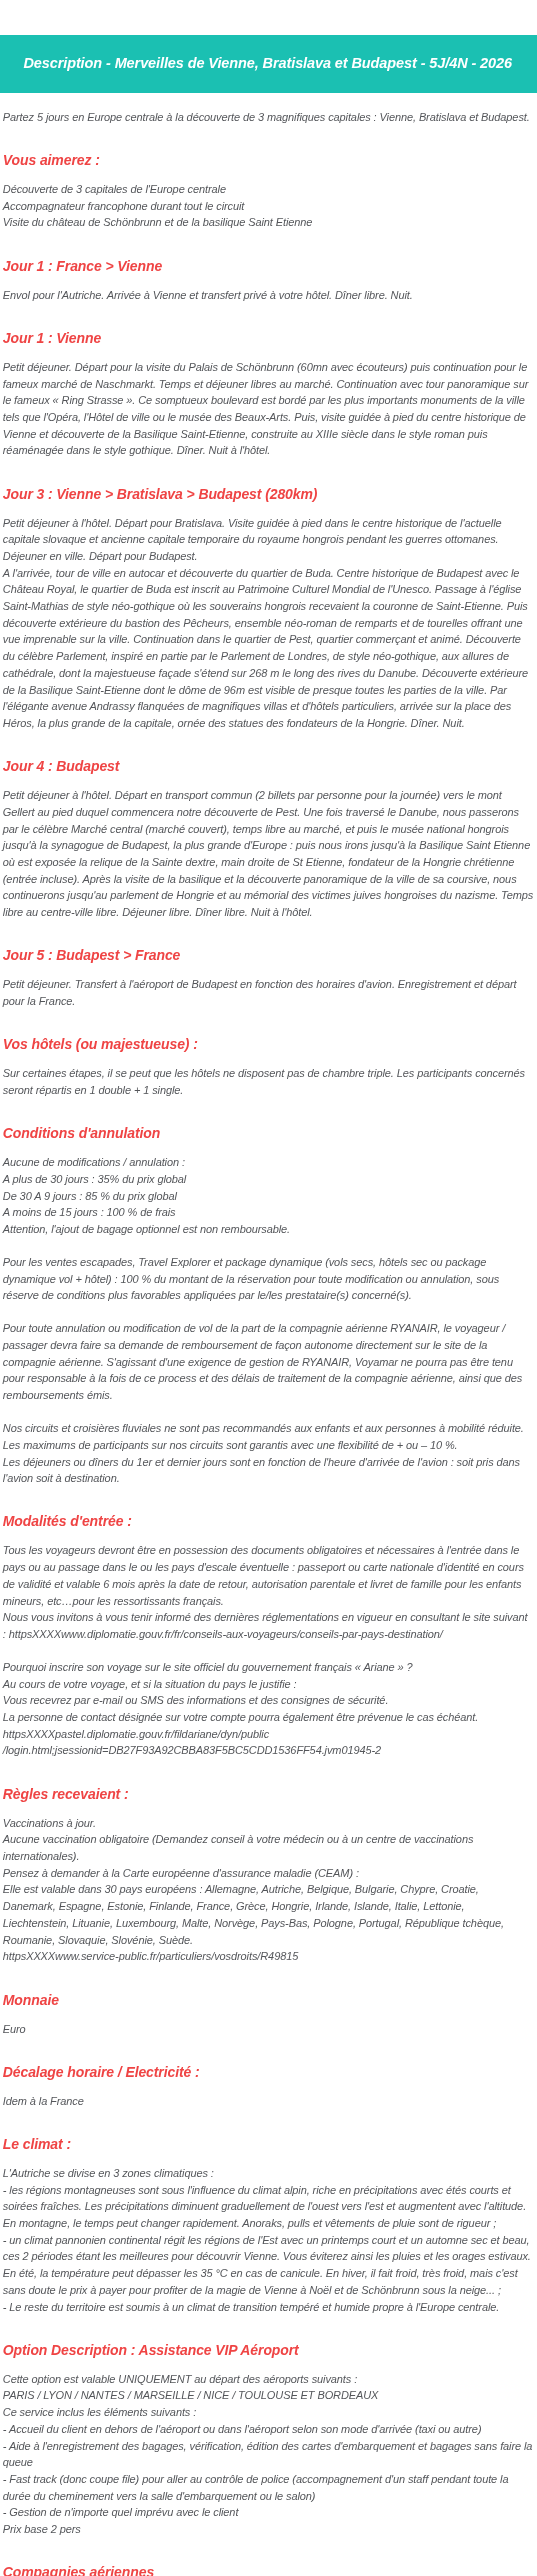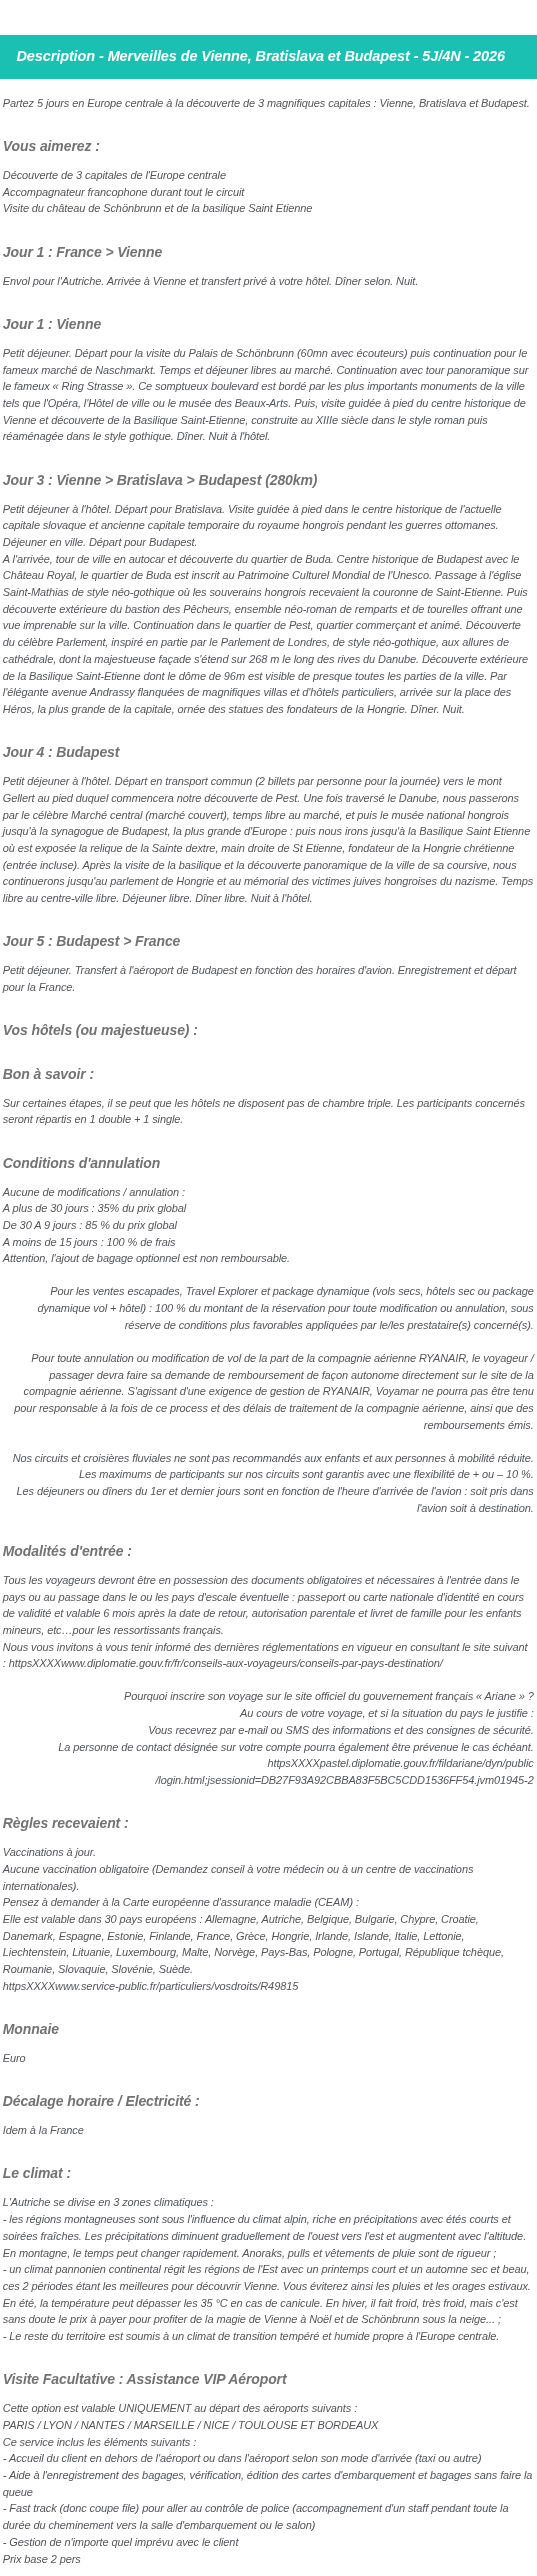--- a/index.html
+++ b/index.html
@@ -19,42 +19,42 @@
     box-sizing: border-box;
     padding: 35px 0 21px 0;
   }
   .title-band {
     background: #1bc0b2;
     padding: 6.4px 11.4px 7.8px 11.4px;
     box-sizing: border-box;
     width: 538px;
   }
   .title-band h1 {
-    margin: 5px;
+    margin: 12px;
     color: #ffffff;
     font-size: 14.5px;
     line-height: 20px;
     font-weight: bold;
     font-style: italic;
     letter-spacing: -0.1px;
   }
   .content {
     padding: 0 4.3px 0 2.8px;
   }
   .content p {
     margin: 0;
     font-size: 11px;
     line-height: 16.7px;
     letter-spacing: -0.1px;
   }
-  .content p + p { margin-top: 16.3px; text-align: right; }
+  .content p + p { margin-top: 16.3px; }
   .content .intro { margin-top: 15.6px; }
   .content h2 {
     margin: 25.5px 0 12px 0;
-    color: #737373;
+    color: #ef4444;
     font-size: 14px;
     line-height: 18px;
     font-weight: bold;
     font-style: italic;
     letter-spacing: -0.1px;
   }
   .content b { font-weight: normal; }
   section { display: block; }
 </style>
 </head>
@@ -66,21 +66,21 @@
   </div>
   <div class="content">
     <p class="intro">Partez 5 jours en Europe centrale à la découverte de 3 magnifiques capitales : Vienne, Bratislava et Budapest.</p>
     <div>
         <section>
           <h2>Vous aimerez :</h2>
           <p><span>Découverte de 3 capitales de l'Europe centrale</span><br><span>Accompagnateur francophone durant tout le circuit</span><br><span>Visite du château de Schönbrunn et de la basilique Saint Etienne</span></p>
         </section>
         <section>
           <h2>Jour 1 : France &gt; Vienne</h2>
-          <p><span>Envol pour l'Autriche.  Arrivée à Vienne et transfert privé à votre hôtel. Dîner selon. Nuit.</span></p>
+          <p><span>Envol pour l'Autriche.  Arrivée à Vienne et transfert privé à votre hôtel. Dîner libre. Nuit.</span></p>
         </section>
         <section>
           <h2>Jour 1 : Vienne</h2>
           <p><span>Petit déjeuner. Départ pour la </span><b>visite du Palais de Schönbrunn</b><span> (60mn avec écouteurs) puis continuation pour le fameux </span><b>marché de Naschmarkt</b><span>. Temps et déjeuner libres au marché. Continuation avec tour panoramique sur le fameux « </span><b>Ring Strasse</b><span> ». Ce somptueux boulevard est bordé par les plus importants monuments de la ville tels que l'Opéra, l'Hôtel de ville ou le musée des Beaux-Arts. Puis, </span><b>visite guidée à pied du centre historique de Vienne</b><span> et </span><b>découverte de la Basilique Saint-Etienne</b><span>, construite au XIIIe siècle dans le style roman puis réaménagée dans le style gothique. Dîner. Nuit à l'hôtel.</span></p>
         </section>
         <section>
           <h2>Jour 3 : Vienne &gt; Bratislava &gt; Budapest (280km)</h2>
           <p><span>Petit déjeuner à l'hôtel. Départ pour </span><b>Bratislava</b><span>. Visite guidée à pied dans le centre historique de l'actuelle capitale slovaque et ancienne capitale temporaire du royaume hongrois pendant les guerres ottomanes. Déjeuner en ville. Départ pour </span><b>Budapest</b><span>.</span><br><span>A l'arrivée, </span><b>tour de ville en autocar et découverte du quartier de Buda</b><span>. Centre historique de Budapest avec le </span><b>Château Royal</b><span>, le quartier de Buda est inscrit au Patrimoine Culturel Mondial de l'Unesco. Passage à l'église Saint-Mathias de style néo-gothique où les souverains hongrois recevaient la couronne de Saint-Etienne. Puis découverte extérieure du bastion des Pêcheurs, ensemble néo-roman de remparts et de tourelles offrant une vue imprenable sur la ville. Continuation dans le quartier de Pest, quartier commerçant et animé. Découverte du célèbre Parlement, inspiré en partie par le Parlement de Londres, de style néo-gothique, aux allures de cathédrale, dont la majestueuse façade s'étend sur 268 m le long des rives du Danube. </span><b>Découverte extérieure de la Basilique Saint-Etienne</b><span> dont le dôme de 96m est visible de presque toutes les parties de la ville. Par l'élégante avenue Andrassy flanquées de magnifiques villas et d'hôtels particuliers, arrivée sur la place des Héros, la plus grande de la capitale, ornée des statues des fondateurs de la Hongrie. Dîner. Nuit.</span></p>
         </section>
         <section>
@@ -88,21 +88,20 @@
           <p><span>Petit déjeuner à l'hôtel. Départ en transport commun (2 billets par personne pour la journée) vers le mont Gellert au pied duquel commencera notre </span><b>découverte de Pest</b><span>. Une fois traversé le Danube, nous passerons par le célèbre Marché central (marché couvert), temps libre au marché, et puis le musée national hongrois jusqu'à la synagogue de Budapest, la plus grande d'Europe : puis nous irons jusqu'à la </span><b>Basilique Saint Etienne</b><span> où est exposée la relique de la Sainte dextre, main droite de St Etienne, fondateur de la Hongrie chrétienne (entrée incluse). Après la visite de la basilique et la découverte panoramique de la ville de sa coursive, nous continuerons jusqu'au parlement de Hongrie et au mémorial des victimes juives hongroises du nazisme. Temps libre au centre-ville libre. Déjeuner libre. Dîner libre. Nuit à l'hôtel.</span></p>
         </section>
         <section>
           <h2>Jour 5 : Budapest &gt; France</h2>
           <p><span>Petit déjeuner. Transfert à l'aéroport de Budapest en fonction des horaires d'avion. Enregistrement et départ pour la France.</span></p>
         </section>
         <section>
           <h2>Vos hôtels (ou majestueuse) :</h2>
         </section>
         <section>
-          <h2>Bon à savoir :</h2>
           <p><span>Sur certaines étapes, il se peut que les hôtels ne disposent pas de chambre triple. Les participants concernés seront répartis en 1 double + 1 single.</span></p>
         </section>
         <section>
           <h2>Conditions d'annulation</h2>
           <p><span>Aucune de modifications / annulation :</span><br><span>A plus de 30 jours : 35% du prix global</span><br><span>De 30 A 9 jours : 85 % du prix global</span><br><span>A moins de 15 jours : 100 % de frais</span><br><span>Attention, l'ajout de bagage optionnel est non remboursable.</span></p>
           <p><span>Pour les ventes escapades, Travel Explorer et package dynamique (vols secs, hôtels sec ou package dynamique vol + hôtel) : 100 % du montant de la réservation pour toute modification ou annulation, sous réserve de conditions plus favorables appliquées par le/les prestataire(s) concerné(s).</span></p>
           <p><span>Pour toute annulation ou modification de vol de la part de la compagnie aérienne RYANAIR, le voyageur / passager devra faire sa demande de remboursement de façon autonome directement sur le site de la compagnie aérienne. S'agissant d'une exigence de gestion de RYANAIR, Voyamar ne pourra pas être tenu pour responsable à la fois de ce process et des délais de traitement de la compagnie aérienne, ainsi que des remboursements émis.</span></p>
           <p><span>Nos circuits et croisières fluviales ne sont pas recommandés aux enfants et aux personnes à mobilité réduite.</span><br><span>Les maximums de participants sur nos circuits sont garantis avec une flexibilité de + ou – 10 %.</span><br><span>Les déjeuners ou dîners du 1er et dernier jours sont en fonction de l'heure d'arrivée de l'avion : soit pris dans l'avion soit à destination.</span></p>
         </section>
         <section>
@@ -120,21 +119,21 @@
         </section>
         <section>
           <h2>Décalage horaire / Electricité :</h2>
           <p><span>Idem à la France</span></p>
         </section>
         <section>
           <h2>Le climat :</h2>
           <p><span>L'Autriche se divise en 3 zones climatiques :</span><br><span>- les régions montagneuses sont sous l'influence du climat alpin, riche en précipitations avec étés courts et soirées fraîches. Les précipitations diminuent graduellement de l'ouest vers l'est et augmentent avec l'altitude. En montagne, le temps peut changer rapidement. Anoraks, pulls et vêtements de pluie sont de rigueur ;</span><br><span>- un climat pannonien continental régit les régions de l'Est avec un printemps court et un automne sec et beau, ces 2 périodes étant les meilleures pour découvrir Vienne. Vous éviterez ainsi les pluies et les orages estivaux. En été, la température peut dépasser les 35 °C en cas de canicule. En hiver, il fait froid, très froid, mais c'est sans doute le prix à payer pour profiter de la magie de Vienne à Noël et de Schönbrunn sous la neige... ;</span><br><span>- Le reste du territoire est soumis à un climat de transition tempéré et humide propre à l'Europe centrale.</span></p>
         </section>
         <section>
-          <h2>Visite Facultative : Assistance VIP Aéroport</h2>
+          <h2>Option Description : Assistance VIP Aéroport</h2>
           <p><span>Cette option est valable UNIQUEMENT au départ des aéroports suivants :</span><br><span>PARIS / LYON / NANTES / MARSEILLE / NICE / TOULOUSE ET BORDEAUX</span><br><span>Ce service inclus les éléments suivants :</span><br><span>- Accueil du client en dehors de l'aéroport ou dans l'aéroport selon son mode d'arrivée (taxi ou autre)</span><br><span>- Aide à l'enregistrement des bagages, vérification, édition des cartes d'embarquement et bagages sans faire la queue</span><br><span>- Fast track (donc coupe file) pour aller au contrôle de police (accompagnement d'un staff pendant toute la durée du cheminement vers la salle d'embarquement ou le salon)</span><br><span>- Gestion de n'importe quel imprévu avec le client</span><br><span>Prix base 2 pers</span></p>
         </section>
         <section>
           <h2>Compagnies aériennes</h2>
         </section>
       </div>
   </div>
 </div>
 
 

